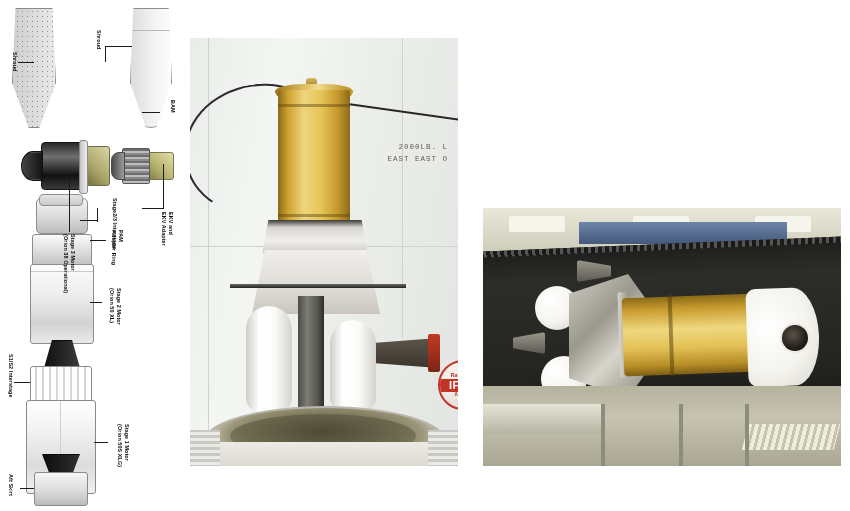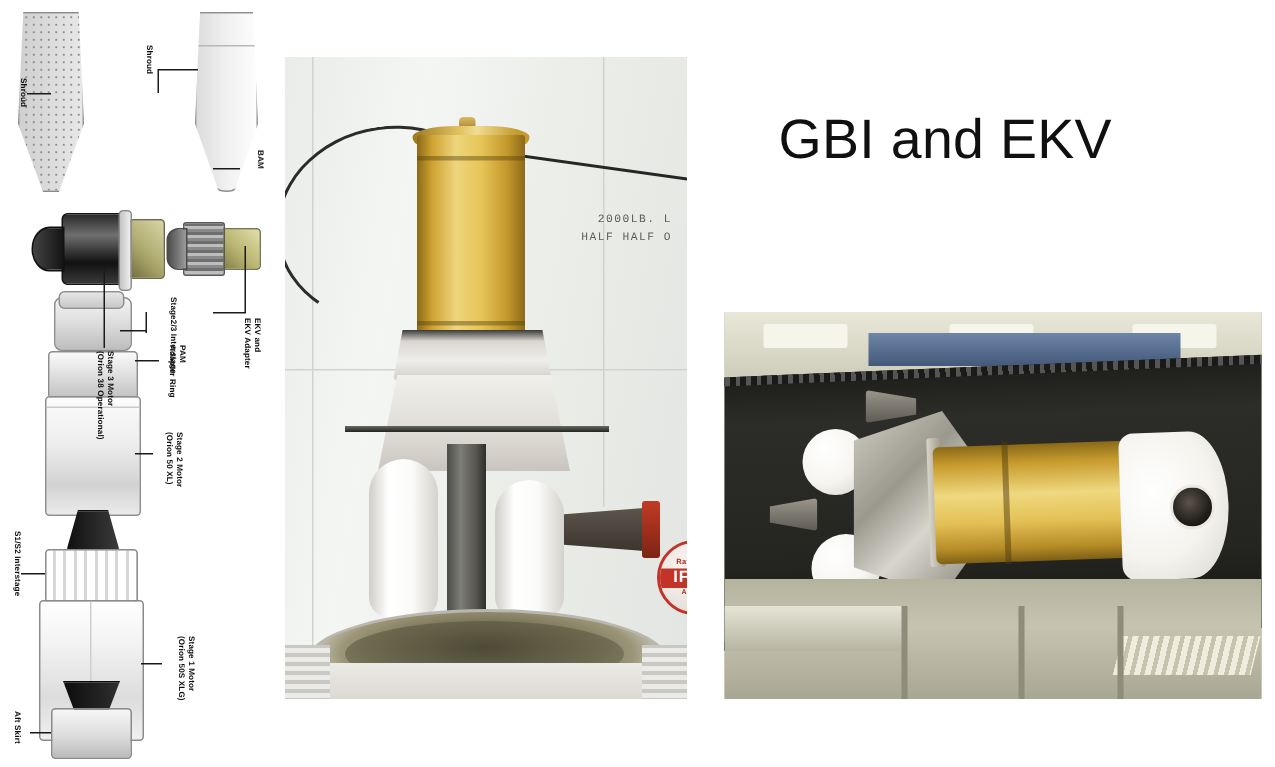--- a/index.html
+++ b/index.html
@@ -402,21 +402,20 @@
   }
   .pr-post{
     position:absolute;width:4px;background:#8e8c7a;
   }
 </style>
 </head>
 <body>
 
 <div class="slide">
 
-  <div class="slide-title">GBI and EKV</div>
 
   <div class="diagram">
     <div class="dwrap">
 
       <div class="d shroud-a"></div>
       <div class="d shroud-b"></div>
 
       <div class="d ekv-top"></div>
       <div class="d ekv-body"></div>
       <div class="d ekv-nozzles"></div>
@@ -499,21 +498,21 @@
 
     <div class="pc-wall-seam" style="left:18px;top:0;width:1px;height:428px;"></div>
     <div class="pc-wall-seam" style="left:212px;top:0;width:1px;height:300px;"></div>
     <div class="pc-wall-seam" style="left:0;top:208px;width:268px;height:1px;"></div>
 
     <div class="pc-cable"></div>
     <div class="pc-cable2"></div>
 
     <div class="pc-walltext">
       <div>2000LB.  L</div>
-      <div>HALF HALF O</div>
+      <div>EAST EAST O</div>
     </div>
 
     <div class="pc-gold-knob"></div>
     <div class="pc-gold-cap"></div>
     <div class="pc-gold"></div>
     <div class="pc-gold-band" style="top:66px;"></div>
     <div class="pc-gold-band" style="top:176px;"></div>
 
     <div class="pc-skirt"></div>
     <div class="pc-body"></div>

